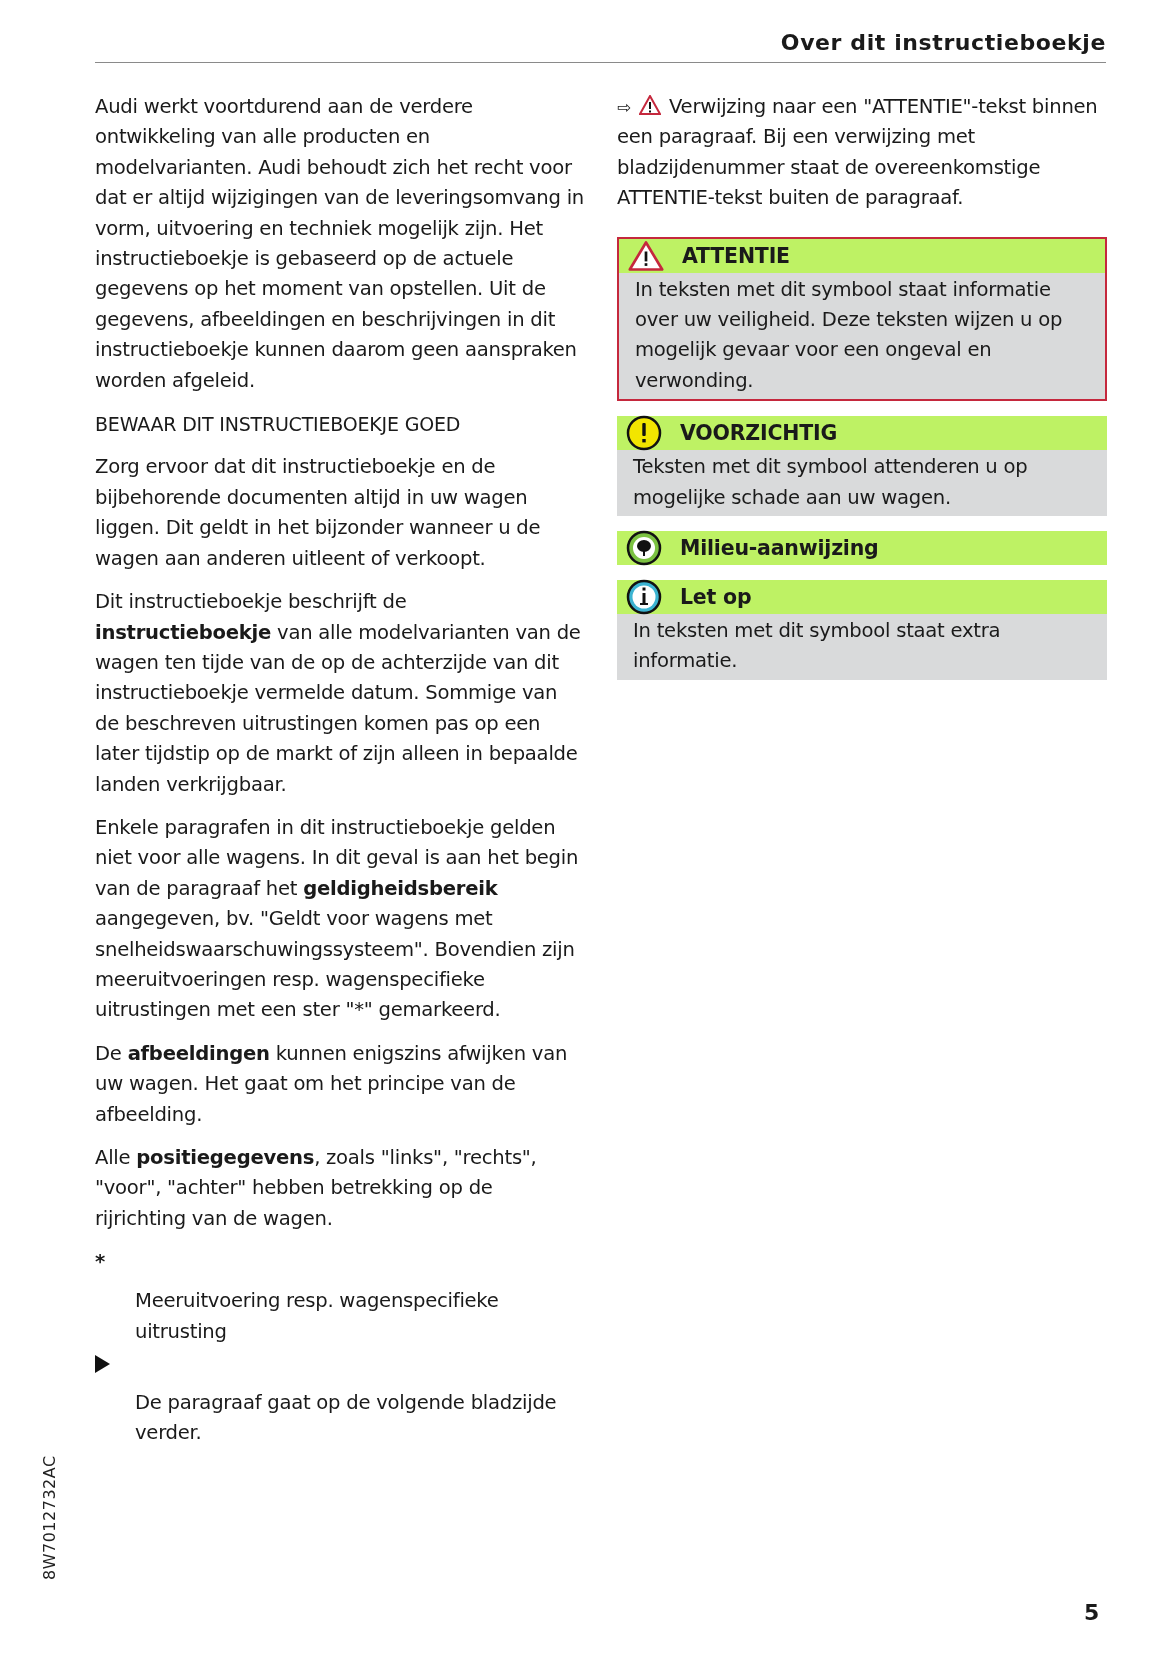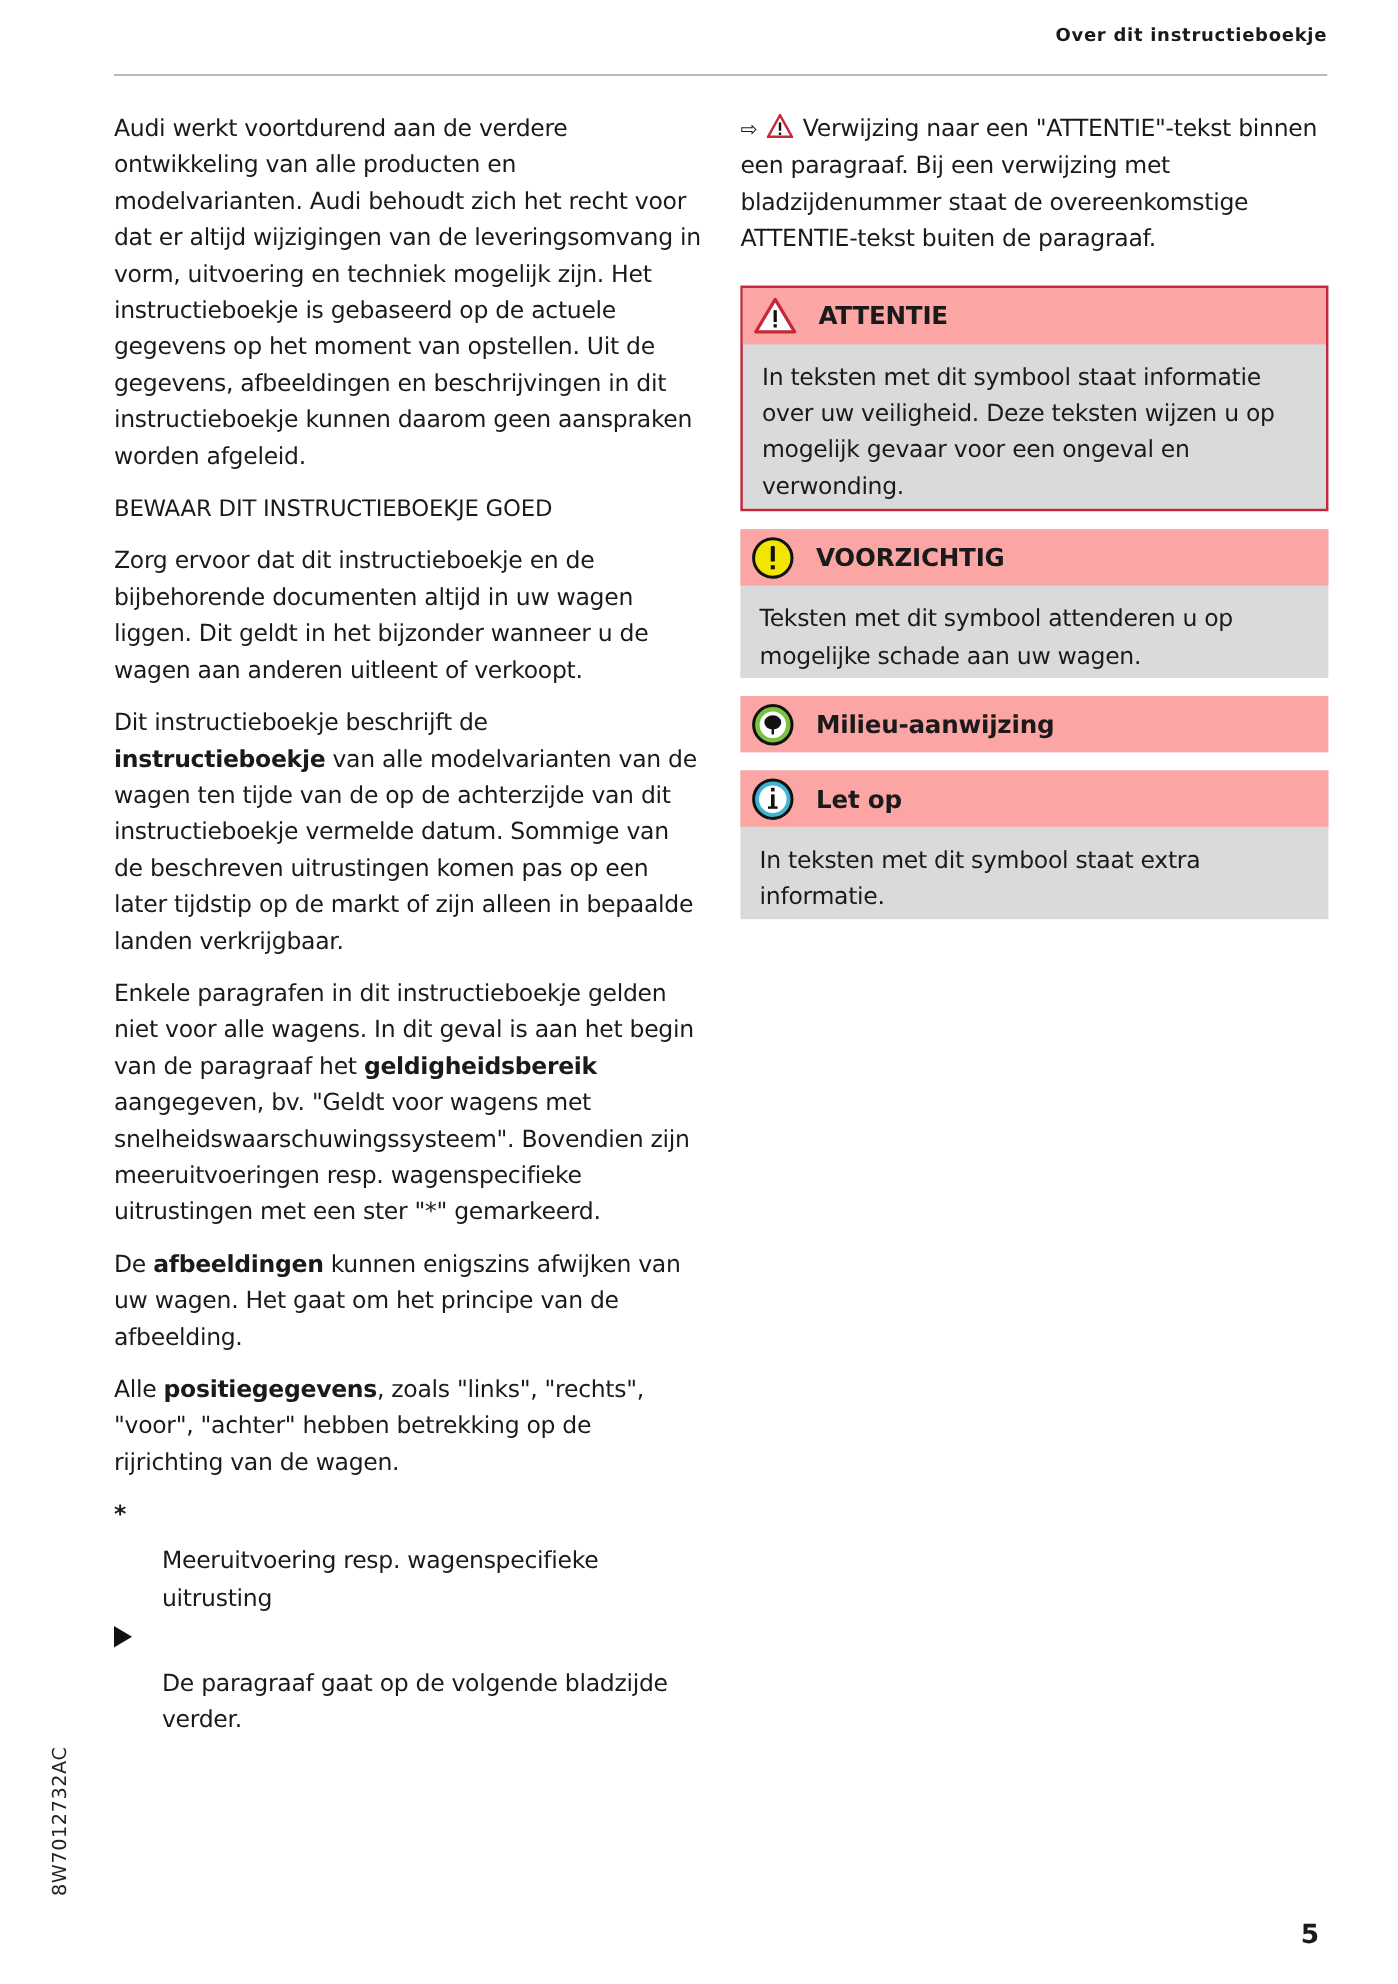--- a/index.html
+++ b/index.html
@@ -1,18 +1,18 @@
 <!DOCTYPE html>
 <html><head>
 <meta charset="utf-8">
 <style>
   html, body { margin:0; padding:0; background:#ffffff; }
   body { width:1165px; height:1653px; position:relative; overflow:hidden;
          font-family:"DejaVu Sans", "Liberation Sans", sans-serif; color:#1a1a1a; }
-  .header-title { position:absolute; right:59px; top:20px; font-size:15px; font-weight:bold;
+  .header-title { position:absolute; right:59px; top:30px; font-size:22px; font-weight:bold;
          letter-spacing:0.6px; color:#1a1a1a; }
   .header-rule { position:absolute; left:95px; top:62px; width:1011px; height:1px; background:#8a8a8a; }
 
   .col-left { position:absolute; left:95px; top:92px; width:490px; }
   .col-right { position:absolute; left:617px; top:92px; width:490px; }
 
   .para { font-size:19.6px; line-height:30.4px; margin:0 0 13px 0; letter-spacing:-0.25px; }
   .para b { font-weight:bold; }
   .heading { font-size:19px; line-height:30.4px; font-weight:normal; margin:0 0 13px 0; letter-spacing:-0.2px; }
 
@@ -21,23 +21,23 @@
   .legend-text { flex:1;margin-top:39px; }
   .tri-right { display:inline-block; width:0; height:0; border-top:9px solid transparent;
          border-bottom:9px solid transparent; border-left:15px solid #111; margin-top:6px; }
 
   .ref-line { font-size:19.6px; line-height:30.4px; letter-spacing:-0.25px; margin:0; }
   .ref-arrow { font-size:17px; }
   .ref-warn { display:inline-block; vertical-align:-2px; margin:0 2px; }
 
   .box { background:#d9dadb; margin-bottom:15px; }
   .box.danger { border:2px solid #c5283d; margin-top:23px; }
-  .box-head { background:#fca5a5; height:47px; display:flex; align-items:center; padding-left:9px; }
+  .box-head { background:#bef264; height:34px; display:flex; align-items:center; padding-left:9px; }
   .box-head .label { font-size:20.5px; font-weight:bold; margin-left:18px; letter-spacing:-0.2px; color:#1a1a1a; }
-  .box-body { padding:13px 10px 3px 16px; font-size:19.6px; line-height:30.4px; letter-spacing:-0.25px; }
+  .box-body { padding:2px 10px 3px 16px; font-size:19.6px; line-height:30.4px; letter-spacing:-0.25px; }
   .icon { width:36px; height:36px; flex:none; display:flex; align-items:center; justify-content:center; }
 
   .side-code { position:absolute; left:40px; top:1580px; transform-origin:left top; transform:rotate(-90deg);
          font-size:16px; letter-spacing:0.5px; color:#222; white-space:nowrap; }
   .page-number { position:absolute; left:1084px; top:1600px; font-size:22px; font-weight:bold; color:#1a1a1a; }
 </style>
 </head>
 <body>
 
 <div class="header-title">Over dit instructieboekje</div>

